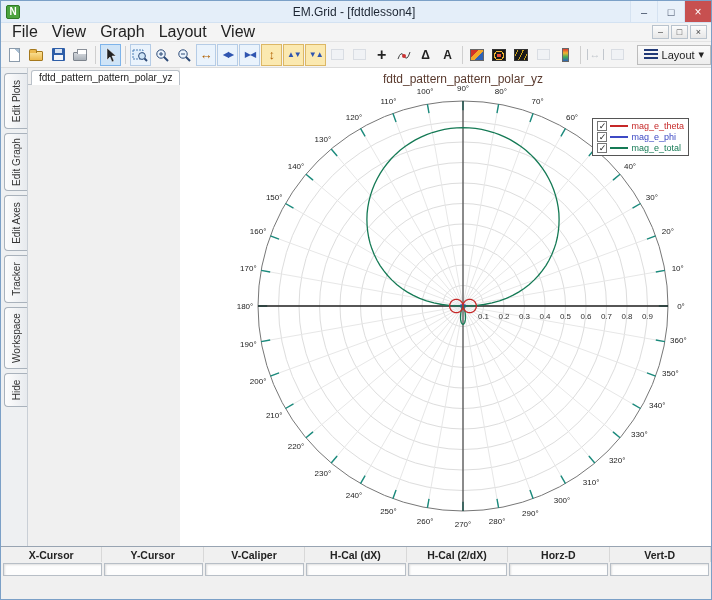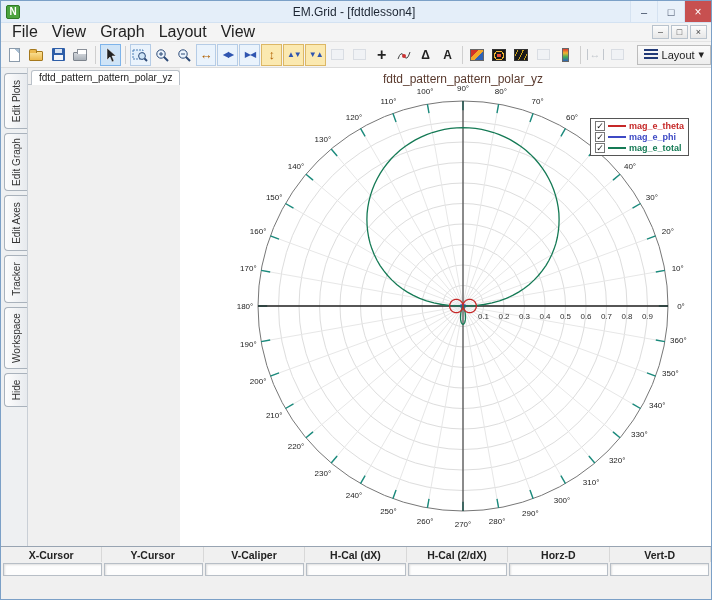--- a/index.html
+++ b/index.html
@@ -65,21 +65,21 @@
   .rightarea { flex:1 1 auto; display:flex; flex-direction:row; min-width:0; }
   .tabrow { height:17px; background:#f0f0f0; border-bottom:1px solid #b9c0c8; display:flex; align-items:flex-end; padding-left:3px; flex:0 0 auto; }
   .doctab { background:#fff; border:1px solid #b9c0c8; border-bottom:none; border-radius:3px 3px 0 0; font-size:10px; color:#222; padding:1px 7px 2px; margin-bottom:-1px; }
   .plot { flex:1 1 auto; background:#fff; position:relative; overflow:hidden; }
   #polar-svg { position:absolute; left:0; top:0; font-family:inherit; }
 
   .legend { position:absolute; top:50px; right:22px; border:1px solid #555; background:#fff; padding:2px 4px; display:flex; flex-direction:column; gap:1px; }
   .lg-row { display:flex; align-items:center; gap:3px; }
   .lg-cb { width:10px; height:10px; border:1px solid #777; background:#fff; font-size:9px; line-height:9px; text-align:center; color:#222; }
   .lg-line { width:18px; height:2px; }
-  .lg-label { font-size:9px;font-weight:bold; }
+  .lg-label { font-size:9px; }
 
   
   .statusbar { border-top:1px solid #98a4b2; flex:0 0 auto; background:#f0f0f0; }
   .shead { display:flex; }
   .sh { flex:1; text-align:center; font-size:10.5px; font-weight:bold; color:#222; padding:2px 0 1px; border-right:1px solid #d8d8d8; }
   .svals { display:flex; padding:1px 1px 2px; }
   .sv { flex:1; height:13px; margin:0 1px; background:#fdfdfd; border:1px solid #b7bec6; box-shadow:inset 1px 1px 2px rgba(0,0,0,.12); }
   .sfill { height:21px; }
 </style>
 </head>

